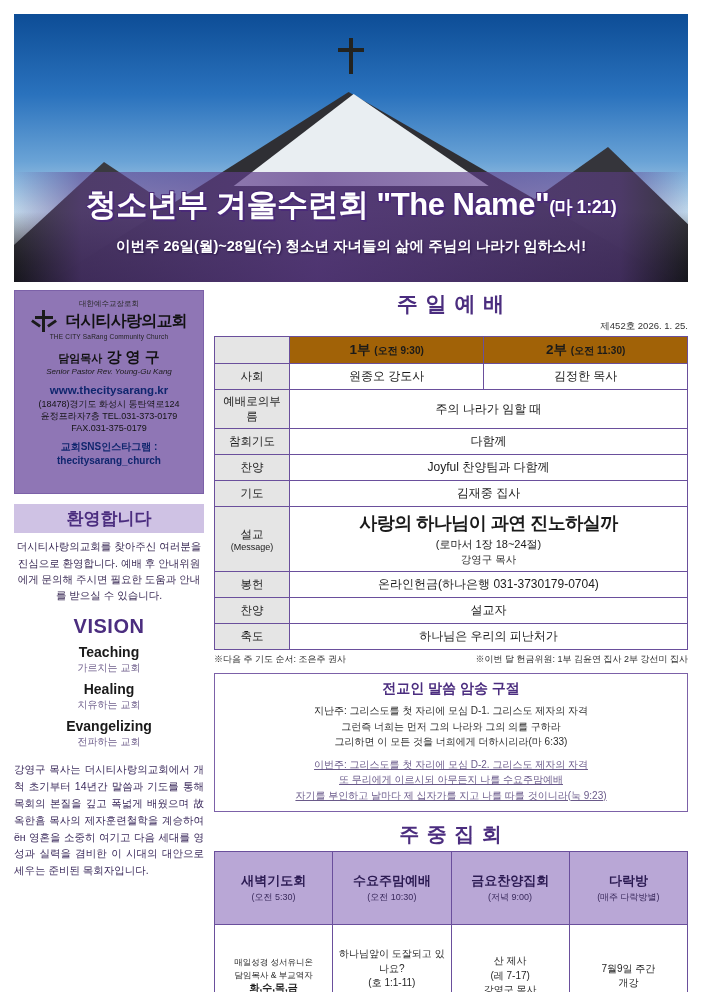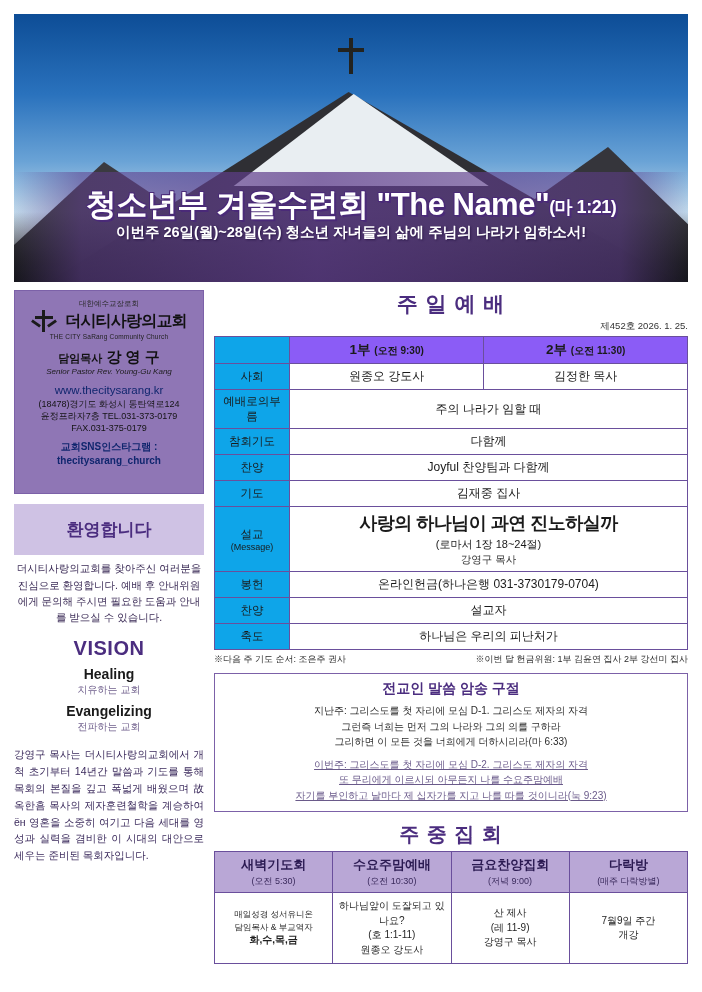--- a/index.html
+++ b/index.html
@@ -117,21 +117,21 @@
     text-shadow: 2px 2px 0 #4a2a78, -1px -1px 0 #4a2a78, 1px -1px 0 #4a2a78, -1px 1px 0 #4a2a78;
     white-space: nowrap;
   }
   .hero-title .ref {
     font-size: 18px;
     vertical-align: 2px;
   }
   .hero-sub {
     position: absolute;
     left: 0; right: 0;
-    bottom: 40px;
+    bottom: 26px;
     text-align: center;
     font-size: 14.5px;
     font-weight: bold;
     color: #ffffff;
     text-shadow: 1px 1px 2px rgba(40,20,70,0.9);
     white-space: nowrap;
   }
 
   
   .cols {
@@ -202,21 +202,21 @@
   }
   .pastor-en {
     font-size: 8px;
     font-style: italic;
     color: #1c1c1c;
     margin-top: 0;
   }
   .site {
     margin-top: 8px;
     font-size: 11.5px;
-    font-weight: normal;
+    font-weight: bold;
     color: #10266e;
   }
   .addr {
     font-size: 9px;
     color: #141414;
     line-height: 1.35;
     margin-top: 2px;
   }
   .sns {
     margin-top: 6px;
@@ -227,21 +227,21 @@
   }
 
   
   .welcome-title {
     margin-top: 10px;
     text-align: center;
     font-size: 17px;
     font-weight: bold;
     color: #4b2d7f;
     background: #cfc2e4;
-    padding: 14px 0;
+    padding: 3px 0;
   }
   .welcome-body {
     margin-top: 5px;
     text-align: center;
     font-size: 10.5px;
     line-height: 1.55;
     color: #3a2a55;
   }
 
   
@@ -298,27 +298,27 @@
     font-size: 12px;
   }
   table.worship td, table.worship th {
     border: 1px solid #6a4f9c;
     padding: 4px 3px;
     text-align: center;
     vertical-align: middle;
     color: #1a1a1a;
   }
   table.worship .hdr {
-    background: #8b5cf6;
+    background: #a16207;
     font-weight: bold;
     font-size: 13.5px;
   }
   table.worship .hdr .sm { font-size: 10px; font-weight: bold; }
   table.worship .lbl {
-    background: #0ea5e9;
+    background: #e5e5e5;
     width: 68px;
     font-size: 11.5px;
     font-weight: normal;
   }
   table.worship .lbl .en { font-size: 9px; display: block; }
   .sermon-title {
     font-size: 18px;
     font-weight: bold;
     letter-spacing: -0.5px;
   }
@@ -376,21 +376,21 @@
   }
   table.weekly {
     width: 100%;
     border-collapse: collapse;
     table-layout: fixed;
   }
   table.weekly td {
     border: 1px solid #6a4f9c;
     text-align: center;
     vertical-align: middle;
-    padding: 4px 2px;
+    padding: 20px 2px;
   }
   table.weekly .wh {
     background: #b9a7d6;
     font-weight: bold;
     color: #2b1a52;
     font-size: 13px;
   }
   table.weekly .wh .t2 {
     display: block;
     font-size: 9px;
@@ -461,20 +461,24 @@
           <div>thecitysarang_church</div>
         </div>
       </div>
 
       <div class="welcome-title">환영합니다</div>
       <div class="welcome-body">더시티사랑의교회를 찾아주신 여러분을 진심으로 환영합니다. 예배 후 안내위원에게 문의해 주시면 필요한 도움과 안내를 받으실 수 있습니다.</div>
 
       <div class="vision-title">VISION</div>
 
       <div class="vision-item">
+        <div class="vision-en">Teaching</div>
+        <div class="vision-kr">가르치는 교회</div>
+      </div>
+      <div class="vision-item">
         <div class="vision-en">Healing</div>
         <div class="vision-kr">치유하는 교회</div>
       </div>
       <div class="vision-item">
         <div class="vision-en">Evangelizing</div>
         <div class="vision-kr">전파하는 교회</div>
       </div>
 
       <div class="bio">강영구 목사는 더시티사랑의교회에서 개척 초기부터 14년간 말씀과 기도를 통해 목회의 본질을 깊고 폭넓게 배웠으며 故 옥한흠 목사의 제자훈련철학을 계승하여 ён 영혼을 소중히 여기고 다음 세대를 영성과 실력을 겸비한 이 시대의 대안으로 세우는 준비된 목회자입니다.</div>
     </div>
@@ -594,21 +598,21 @@
             <div class="small">담임목사 &amp; 부교역자</div>
             <div class="bold">화,수,목,금</div>
           </td>
           <td class="wb">
             <div>하나님앞이 도잘되고 있나요?</div>
             <div>(호 1:1-11)</div>
             <div>원종오 강도사</div>
           </td>
           <td class="wb">
             <div>산 제사</div>
-            <div>(레 11-9)</div>
+            <div>(레 7-17)</div>
             <div>강영구 목사</div>
           </td>
           <td class="wb">
             <div>7월9일 주간</div>
             <div>개강</div>
           </td>
         </tr>
       </tbody>
         </table>
 

